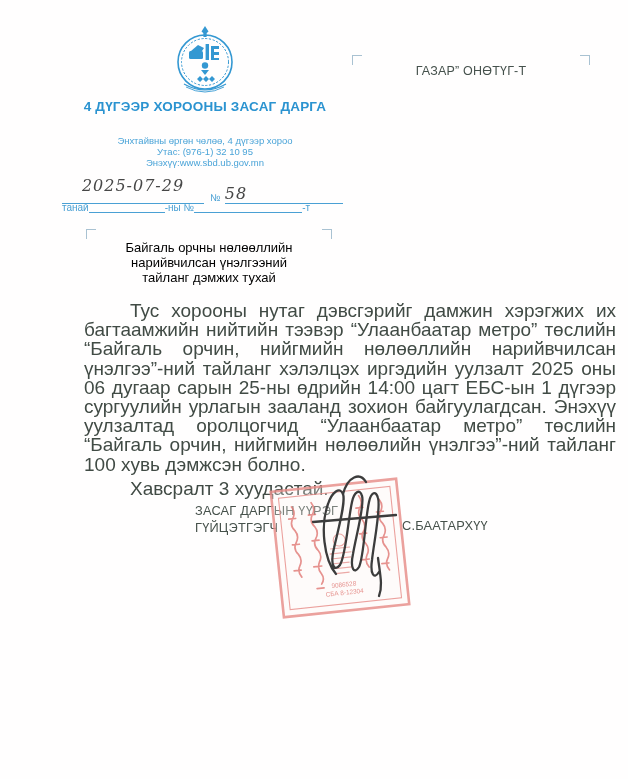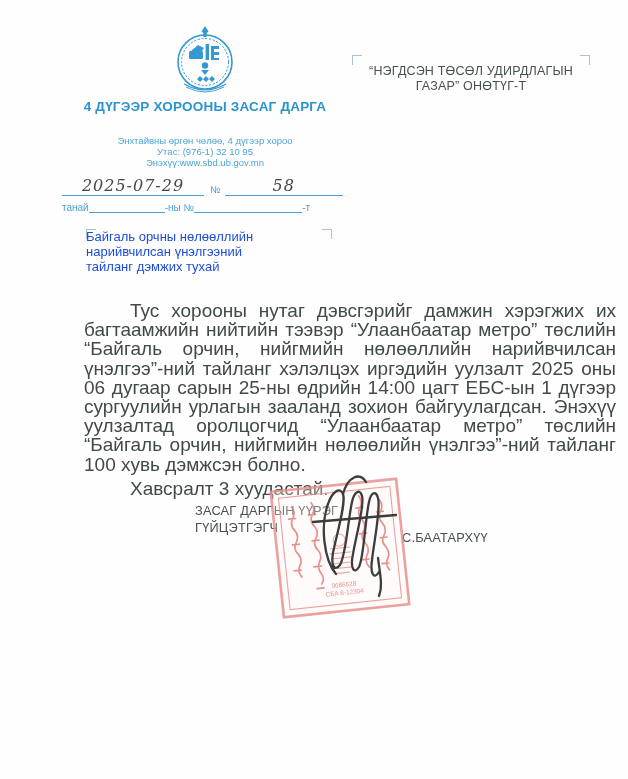--- a/index.html
+++ b/index.html
@@ -8,41 +8,41 @@
     font-family:"Liberation Sans",sans-serif;overflow:hidden;
   }
   
   .header-left{position:absolute;left:40px;top:24px;width:330px;text-align:center;}
   .logo-wrap{display:flex;justify-content:center;margin-bottom:3px;}
   .org-title{font-size:13.5px;font-weight:bold;color:#2b93d0;line-height:15px;letter-spacing:.2px;}
   .org-address{margin-top:22px;font-size:9.5px;color:#4ba4d8;line-height:10.8px;}
   
   .date-row{position:absolute;left:62px;top:176px;width:300px;display:flex;align-items:flex-end;}
   .hand{font-family:"DejaVu Serif",serif;font-style:italic;color:#474747;}
-  .date-seg1{width:142px;border-bottom:1.3px solid #4aa0d4;text-align:center;font-size:16px;letter-spacing:1px;padding-bottom:0px;}
+  .date-seg1{width:142px;border-bottom:1.3px solid #4aa0d4;text-align:center;font-size:16px;letter-spacing:1px;padding-bottom:8px;}
   .no-sym{font-size:10px;color:#4aa0d4;padding:0 4px 1px 6px;}
-  .date-seg2{width:118px;border-bottom:1.3px solid #4aa0d4;text-align:center;font-size:16px;letter-spacing:1px;}
+  .date-seg2{width:118px;border-bottom:1.3px solid #4aa0d4;font-size:16px;letter-spacing:1px;}
   .ref-row{position:absolute;left:62px;top:201px;width:300px;display:flex;align-items:flex-end;font-size:10px;color:#4aa0d4;}
   .ref-row .line{border-bottom:1px solid #4aa0d4;height:11px;}
   .ref-l1{width:76px;} .ref-l2{width:108px;}
   
   .bracket{position:absolute;width:9px;height:9px;border-color:#a9c2d2;}
   .bracket.tl{left:0;top:0;border-left:1.2px solid #a9c2d2;border-top:1.2px solid #a9c2d2;}
   .bracket.tr{right:0;top:0;border-right:1.2px solid #a9c2d2;border-top:1.2px solid #a9c2d2;}
   .recipient{position:absolute;left:352px;top:55px;width:238px;}
   .recipient .txt{margin-top:9px;text-align:center;font-size:12.5px;color:#45514c;line-height:15px;letter-spacing:.2px;}
   .subject{position:absolute;left:86px;top:229px;width:246px;}
-  .subject .txt{margin-top:0;text-align:left;font-size:13px;color:#1d4ed8;line-height:15.2px;}
+  .subject .txt{margin-top:11px;text-align:center;font-size:13px;color:#000000;line-height:15.2px;}
   
   .body-text{position:absolute;left:84px;top:301px;width:532px;color:#414b45;font-size:19px;line-height:19.2px;}
   .body-text p{margin:0;text-align:justify;text-indent:46px;}
   .body-text p.attach{margin-top:5px;text-align:left;}
   
   .sig-title{position:absolute;left:195px;top:502px;font-size:12.8px;color:#46514b;line-height:17px;letter-spacing:.2px;}
-  .sig-name{position:absolute;left:402px;top:530px;font-size:12.8px;color:#46514b;letter-spacing:.2px;}
+  .sig-name{position:absolute;left:402px;top:518px;font-size:12.8px;color:#46514b;letter-spacing:.2px;}
   .stamp-svg{position:absolute;left:266px;top:474px;opacity:.85;}
   .sign-svg{position:absolute;left:280px;top:452px;}
 </style>
 </head>
 <body>
 
 <div class="page">
 
   <div class="header-left">
     <div class="logo-wrap">
@@ -88,21 +88,20 @@
     <span class="line ref-l1"></span>
     <span>-ны №</span>
     <span class="line ref-l2"></span>
     <span>-т</span>
   </div>
 
   <div class="recipient">
     <div class="bracket tl"></div>
     <div class="bracket tr"></div>
     <div class="txt">
-      <div>“НЭГДСЭН ТӨСӨЛ УДИРДЛАГЫН</div>
       <div>ГАЗАР” ОНӨТҮГ-Т</div>
     </div>
   </div>
 
   <div class="subject">
     <div class="bracket tl"></div>
     <div class="bracket tr"></div>
     <div class="txt">
       <div>Байгаль орчны нөлөөллийн</div>
       <div>нарийвчилсан үнэлгээний</div>

